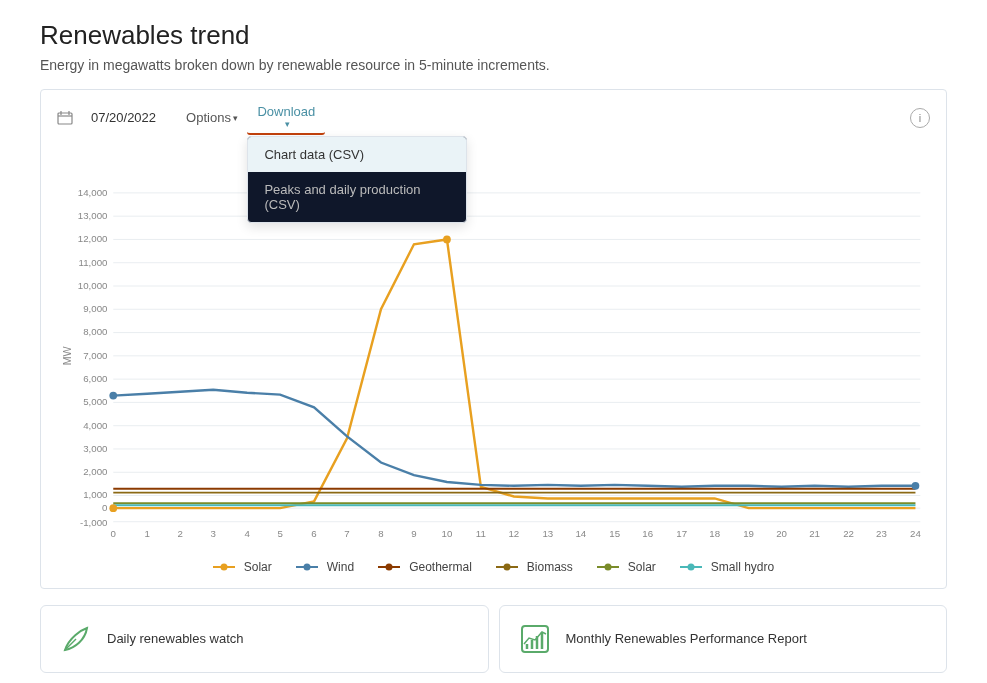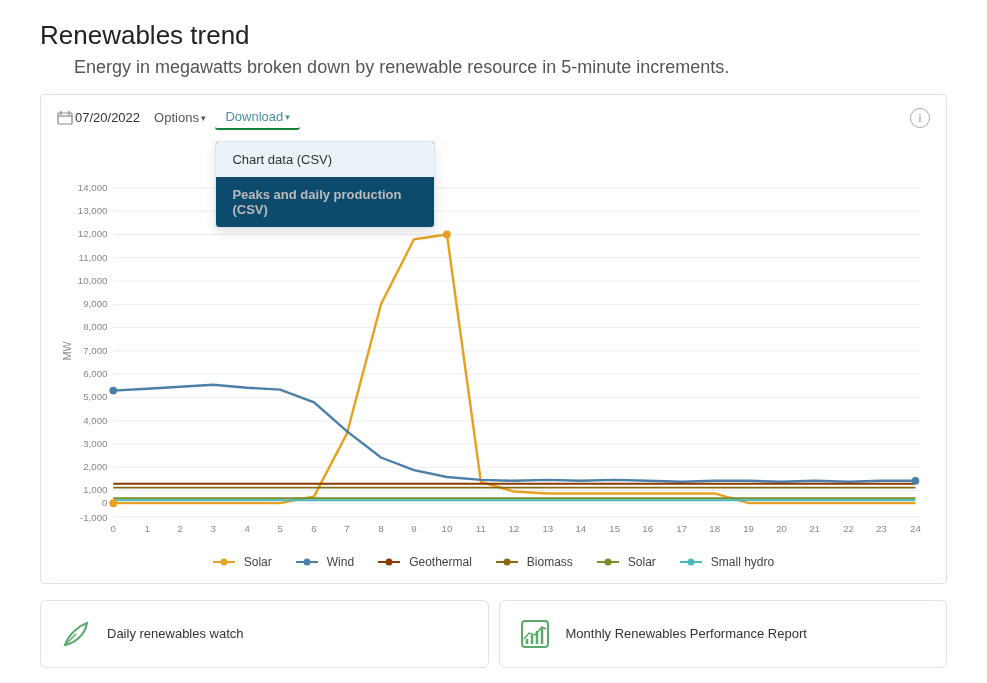--- a/index.html
+++ b/index.html
@@ -1,30 +1,30 @@
 <!DOCTYPE html>
 <html><head>
   <meta charset="utf-8">
   <style>
     * { box-sizing: border-box; margin: 0; padding: 0; }
     body { font-family: -apple-system, BlinkMacSystemFont, 'Segoe UI', Arial, sans-serif; background: #fff; color: #333; font-size: 14px; }
     .page { padding: 20px 40px; max-width: 987px; }
     .page-title { font-size: 26px; font-weight: 400; color: #222; margin-bottom: 6px; }
-    .page-subtitle { font-size: 18px; color: #555; margin-bottom: 16px; margin-left: 34px; }
+    .page-subtitle { font-size: 14px; color: #555; margin-bottom: 16px; }
     .chart-container { border: 1px solid #dde3ea; border-radius: 4px; padding: 0; position: relative; }
     .chart-toolbar { display: flex; align-items: center; padding: 10px 16px; border-bottom: none; gap: 0; position: relative; }
-    .toolbar-date { display: flex; align-items: center; gap: 2px; font-size: 13px; color: #333; margin-right: 4px; }
+    .toolbar-date { display: flex; align-items: center; gap: 18px; font-size: 13px; color: #333; margin-right: 20px; }
     .toolbar-btn { display: flex; align-items: center; font-size: 13px; color: #555; cursor: pointer; padding: 4px 10px; border-radius: 3px; position: relative; }
-    .toolbar-btn.active { border-bottom: 2px solid #15803d; color: #4a90a4; }
+    .toolbar-btn.active { border-bottom: 2px solid #c2410c; color: #4a90a4; flex-direction: column; }
     .chevron { font-size: 9px; margin-left: 2px; }
     .toolbar-spacer { flex: 1; }
     .info-icon { width: 20px; height: 20px; border: 1px solid #aaa; border-radius: 50%; display: flex; align-items: center; justify-content: center; font-size: 11px; color: #888; cursor: pointer; }
-    .dropdown-menu { position: absolute; top: 36px; left: 0; background: #0c4a6e; border: 1px solid #dde3ea; border-radius: 4px; box-shadow: 0 4px 12px rgba(0,0,0,0.12); z-index: 100; min-width: 220px; overflow: hidden; }
+    .dropdown-menu { position: absolute; top: 36px; left: 0; background: #0f172a; border: 1px solid #dde3ea; border-radius: 4px; box-shadow: 0 4px 12px rgba(0,0,0,0.12); z-index: 100; min-width: 220px; overflow: hidden; }
     .dropdown-item { padding: 10px 16px; font-size: 13px; color: #333; cursor: pointer; }
-    .dropdown-item.disabled { color: #bbb; cursor: default; font-weight: bold; }
+    .dropdown-item.disabled { color: #bbb; cursor: default; }
     .dropdown-item.selected { background: #eaf3f7; }
     .chart-area { padding: 16px 16px 8px 16px; position: relative; }
     .legend { display: flex; justify-content: center; gap: 24px; padding: 8px 0 14px; flex-wrap: wrap; }
     .legend-item { display: flex; align-items: center; gap: 9px; font-size: 12px; color: #444; }
     .bottom-cards { display: flex; gap: 10px; margin-top: 16px; }
     .card { flex: 1; border: 1px solid #dde3ea; border-radius: 6px; padding: 14px 16px; display: flex; align-items: center; gap: 12px; cursor: pointer; }
     .card-icon { width: 38px; height: 38px; display: flex; align-items: center; justify-content: center; flex-shrink: 0; }
     .card-text { font-size: 13px; color: #333; line-height: 1.4; font-weight: 500; }
     svg text { font-family: -apple-system, BlinkMacSystemFont, 'Segoe UI', Arial, sans-serif; }
     .download-btn-wrap { position: relative; }

